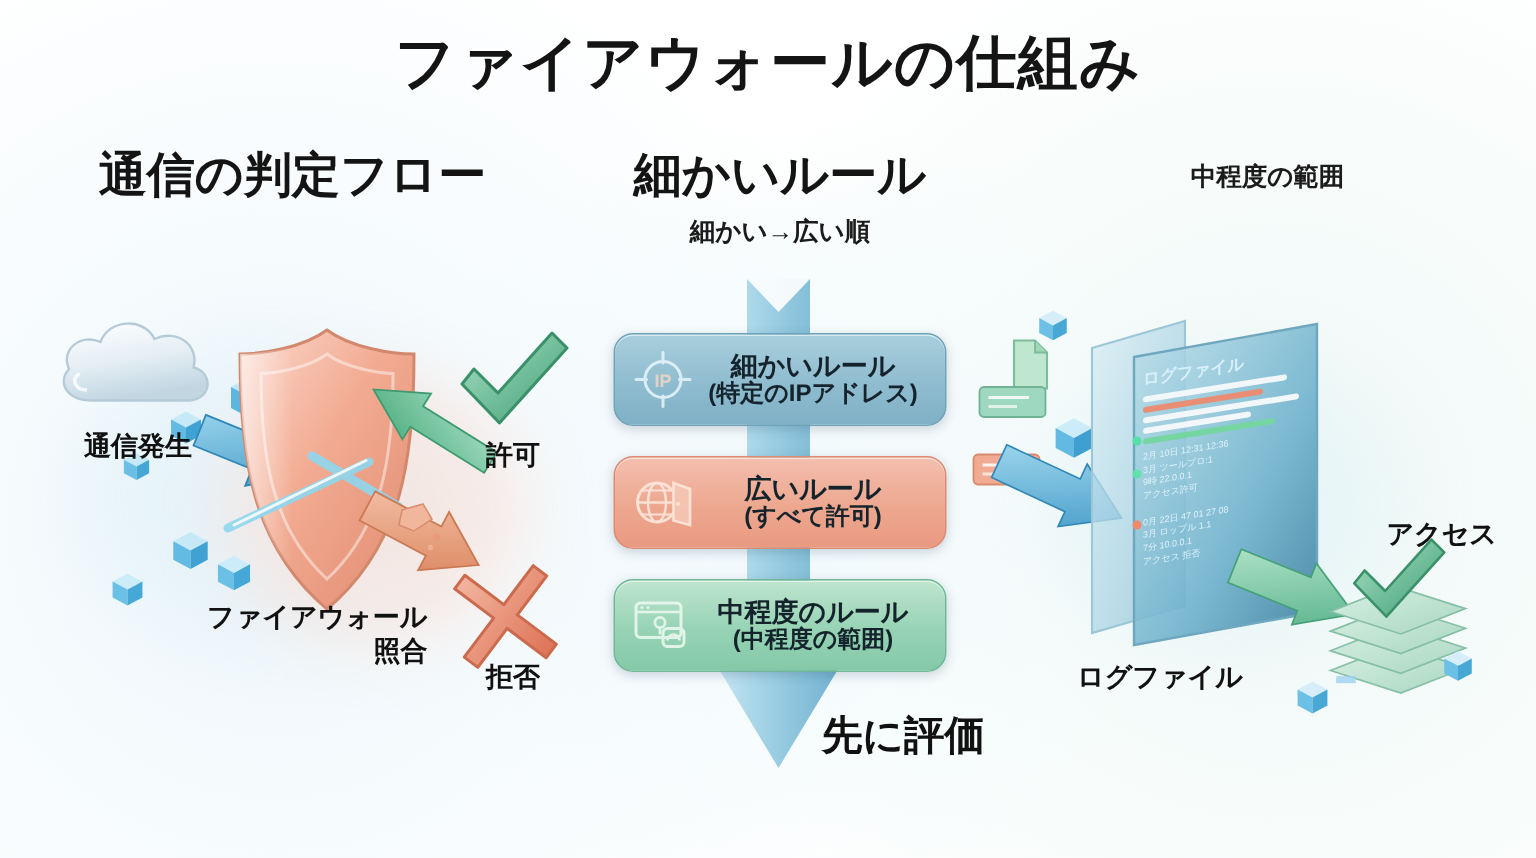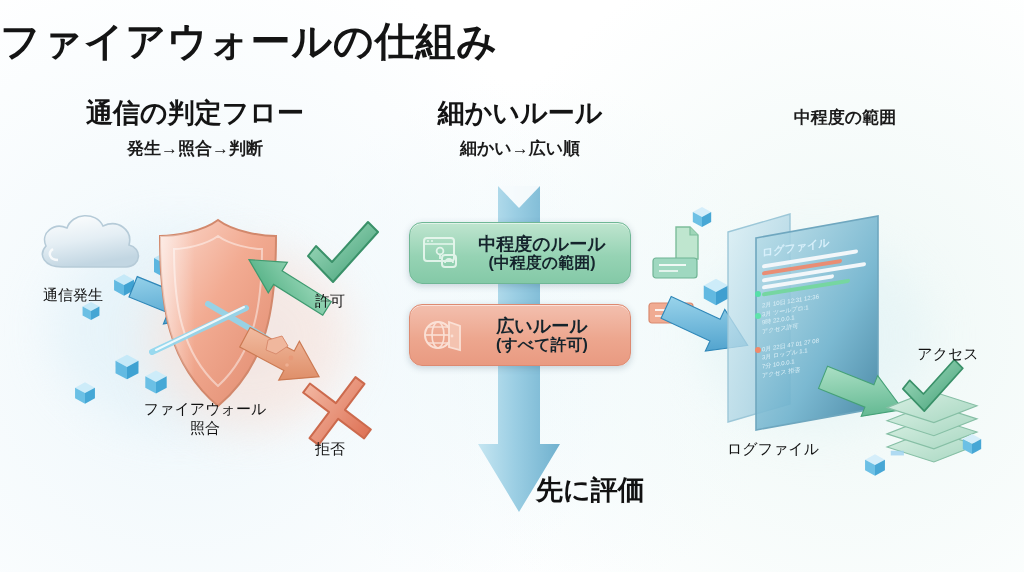--- a/index.html
+++ b/index.html
@@ -10,64 +10,63 @@
     color:#141414;
     -webkit-font-smoothing:antialiased;
   }
   #stage{position:relative;width:1024px;height:572px;background:
      radial-gradient(circle at 18% 62%, #eef7fb 0%, rgba(255,255,255,0) 46%),
      radial-gradient(circle at 52% 60%, #f2fafc 0%, rgba(255,255,255,0) 42%),
      radial-gradient(circle at 83% 58%, #eef8f6 0%, rgba(255,255,255,0) 44%),
      #ffffff;}
 
   
-  .title{position:absolute;left:0;right:0;top:14px;
+  .title{position:absolute;left:0;right:0;top:14px;text-align:center;
     font-size:40px;font-weight:700;letter-spacing:.02em;color:#141414;}
   .col-head{position:absolute;text-align:center;}
-  .col-head .h{font-size:27px;font-weight:700;color:#141414;line-height:1.15;white-space:nowrap;}
+  .col-head .h{font-size:32px;font-weight:700;color:#141414;line-height:1.15;white-space:nowrap;}
   .col-head .sub{font-size:17px;font-weight:700;color:#1b1b1b;margin-top:8px;white-space:nowrap;}
 
   
-  .lbl{position:absolute;font-size:15px;font-weight:400;color:#111;white-space:nowrap;text-align:center;line-height:1.25;}
+  .lbl{position:absolute;font-size:18px;font-weight:700;color:#111;white-space:nowrap;text-align:right;line-height:1.25;}
   .glow{position:absolute;border-radius:50%;filter:blur(22px);pointer-events:none;}
 
   
   .rules{position:absolute;left:409px;top:222px;width:222px;}
   .rule{position:relative;height:62px;border-radius:13px;margin-bottom:20px;
         display:flex;align-items:center;padding:0 8px 0 10px;box-sizing:border-box;
         box-shadow:0 2px 7px rgba(40,70,90,.22), inset 0 1px 0 rgba(255,255,255,.55);}
   .rule .ico{width:44px;height:44px;flex:0 0 44px;display:flex;align-items:center;justify-content:center;opacity:.85;}
   .rule .txt{flex:1;text-align:center;line-height:1.12;padding-right:2px;}
   .rule .t1{font-size:18px;font-weight:700;color:#15242c;}
   .rule .t2{font-size:16px;font-weight:700;color:#15242c;}
   .rule.r1{background:linear-gradient(180deg,#a9cfdd 0%,#8fbccf 55%,#7fb0c6 100%);border:1px solid #6ea3ba;}
   .rule.r2{background:linear-gradient(180deg,#bfe5cf 0%,#96d3b4 55%,#84c9a7 100%);border:1px solid #6fb795;}
   .rule.r3{background:linear-gradient(180deg,#f3bfae 0%,#eda78f 55%,#e99a81 100%);border:1px solid #dd8a71;}
 
   
   .bigarrow{position:absolute;left:476px;top:186px;width:86px;height:330px;z-index:0;}
-  .eval{position:absolute;left:536px;top:472px;font-size:27px;font-weight:700;color:#111;}
+  .eval{position:absolute;left:548px;top:472px;font-size:27px;font-weight:700;color:#111;}
 
   
   .logpanel{position:absolute;left:742px;top:222px;width:134px;height:200px;}
   .loghead{font-size:11px;font-weight:700;color:#d8f0fb;}
   .logline{height:4px;border-radius:2px;margin:3px 0;}
   .disks{position:absolute;left:872px;top:372px;width:120px;height:90px;}
   svg{display:block;overflow:visible;}
 </style>
 </head>
 <body>
 
 <div id="stage">
 
   <div class="title">ファイアウォールの仕組み</div>
 
   <div class="col-head" style="left:30px;top:98px;width:330px;">
     <div class="h">通信の判定フロー</div>
-    <div class="sub">発生→照合→判断</div>
   </div>
   <div class="col-head" style="left:365px;top:98px;width:310px;">
     <div class="h">細かいルール</div>
     <div class="sub">細かい→広い順</div>
   </div>
   <div class="col-head" style="left:690px;top:98px;width:310px;">
     <div class="sub">中程度の範囲</div>
   </div>
 
   <div class="glow" style="left:50px;top:230px;width:260px;height:200px;background:#dff0f8;opacity:.55;"></div>
@@ -215,57 +214,75 @@
         <stop offset="0%" stop-color="#bfe3f0"></stop>
           <stop offset="45%" stop-color="#8fc8e0"></stop>
           <stop offset="100%" stop-color="#5ea7c8"></stop>
       </linearGradient>
     </defs>
     <path d="M22 0 L64 0 L64 258 L84 258 L43 326 L2 258 L22 258 Z" fill="url(#bigA)" opacity=".88"></path>
     <path d="M22 0 L43 22 L64 0" fill="#ffffff" opacity=".9"></path>
   </svg>
 
   <div class="rules" style="z-index:2;">
+    <div class="rule r1">
+      <div class="ico">
+        <svg width="40" height="40" viewBox="0 0 40 40">
+          <circle cx="20" cy="20" r="12" fill="none" stroke="#e8f6fb" stroke-width="2"></circle>
+          <g stroke="#e8f6fb" stroke-width="2" stroke-linecap="round">
+            <line x1="20" y1="2" x2="20" y2="9"></line>
+              <line x1="20" y1="31" x2="20" y2="38"></line>
+            <line x1="2" y1="20" x2="9" y2="20"></line>
+              <line x1="31" y1="20" x2="38" y2="20"></line>
+          </g>
+          <text x="20" y="25" text-anchor="middle" font-family="Liberation Sans, sans-serif" font-size="12" font-weight="700" fill="#f3d6c4">IP</text>
+        </svg>
+      </div>
+      <div class="txt">
+        <div class="t1">細かいルール</div>
+        <div class="t2">(特定のIPアドレス)</div>
+      </div>
+    </div>
+
+    <div class="rule r3">
+      <div class="ico">
+        <svg width="40" height="38" viewBox="0 0 40 38">
+          <circle cx="16" cy="19" r="13" fill="none" stroke="#fdeae1" stroke-width="2"></circle>
+          <ellipse cx="16" cy="19" rx="6" ry="13" fill="none" stroke="#fdeae1" stroke-width="1.6"></ellipse>
+          <line x1="3" y1="19" x2="29" y2="19" stroke="#fdeae1" stroke-width="1.6"></line>
+          <line x1="6" y1="11" x2="26" y2="11" stroke="#fdeae1" stroke-width="1.4"></line>
+          <line x1="6" y1="27" x2="26" y2="27" stroke="#fdeae1" stroke-width="1.4"></line>
+          <path d="M27 6 L38 10 L38 34 L27 31 Z" fill="#f6c9b7" stroke="#fdeae1" stroke-width="1.8"></path>
+          <circle cx="30" cy="20" r="1.4" fill="#fdeae1"></circle>
+        </svg>
+      </div>
+      <div class="txt">
+        <div class="t1">広いルール</div>
+        <div class="t2">(すべて許可)</div>
+      </div>
+    </div>
 
     <div class="rule r2">
       <div class="ico">
         <svg width="40" height="36" viewBox="0 0 40 36">
           <rect x="2" y="3" width="30" height="23" rx="3" fill="none" stroke="#eefaf3" stroke-width="2"></rect>
           <line x1="2" y1="9" x2="32" y2="9" stroke="#eefaf3" stroke-width="1.6"></line>
           <circle cx="6" cy="6" r="1" fill="#eefaf3"></circle>
             <circle cx="10" cy="6" r="1" fill="#eefaf3"></circle>
           <circle cx="18" cy="16" r="3.4" fill="none" stroke="#eefaf3" stroke-width="1.8"></circle>
           <path d="M18 19 L18 24" stroke="#eefaf3" stroke-width="1.8"></path>
           <rect x="20" y="20" width="14" height="12" rx="3" fill="none" stroke="#eefaf3" stroke-width="2"></rect>
           <path d="M23 28 a4 4 0 0 1 8 0" fill="none" stroke="#eefaf3" stroke-width="1.8"></path>
         </svg>
       </div>
       <div class="txt">
         <div class="t1">中程度のルール</div>
         <div class="t2">(中程度の範囲)</div>
       </div>
     </div>
-
-    <div class="rule r3">
-      <div class="ico">
-        <svg width="40" height="38" viewBox="0 0 40 38">
-          <circle cx="16" cy="19" r="13" fill="none" stroke="#fdeae1" stroke-width="2"></circle>
-          <ellipse cx="16" cy="19" rx="6" ry="13" fill="none" stroke="#fdeae1" stroke-width="1.6"></ellipse>
-          <line x1="3" y1="19" x2="29" y2="19" stroke="#fdeae1" stroke-width="1.6"></line>
-          <line x1="6" y1="11" x2="26" y2="11" stroke="#fdeae1" stroke-width="1.4"></line>
-          <line x1="6" y1="27" x2="26" y2="27" stroke="#fdeae1" stroke-width="1.4"></line>
-          <path d="M27 6 L38 10 L38 34 L27 31 Z" fill="#f6c9b7" stroke="#fdeae1" stroke-width="1.8"></path>
-          <circle cx="30" cy="20" r="1.4" fill="#fdeae1"></circle>
-        </svg>
-      </div>
-      <div class="txt">
-        <div class="t1">広いルール</div>
-        <div class="t2">(すべて許可)</div>
-      </div>
-    </div>
   </div>
 
   <div class="eval">先に評価</div>
 
   <div class="glow" style="left:700px;top:240px;width:230px;height:190px;background:#e3f3f6;opacity:.6;"></div>
 
   <svg style="position:absolute;left:672px;top:225px;" width="30" height="36" viewBox="0 0 30 36">
     <path d="M4 2 h14 l8 8 v24 h-22 Z" fill="#bfe6cf" stroke="#7dbd9b" stroke-width="1.4"></path>
     <path d="M18 2 v8 h8" fill="#9fd6b8" stroke="#7dbd9b" stroke-width="1.2"></path>
   </svg>

